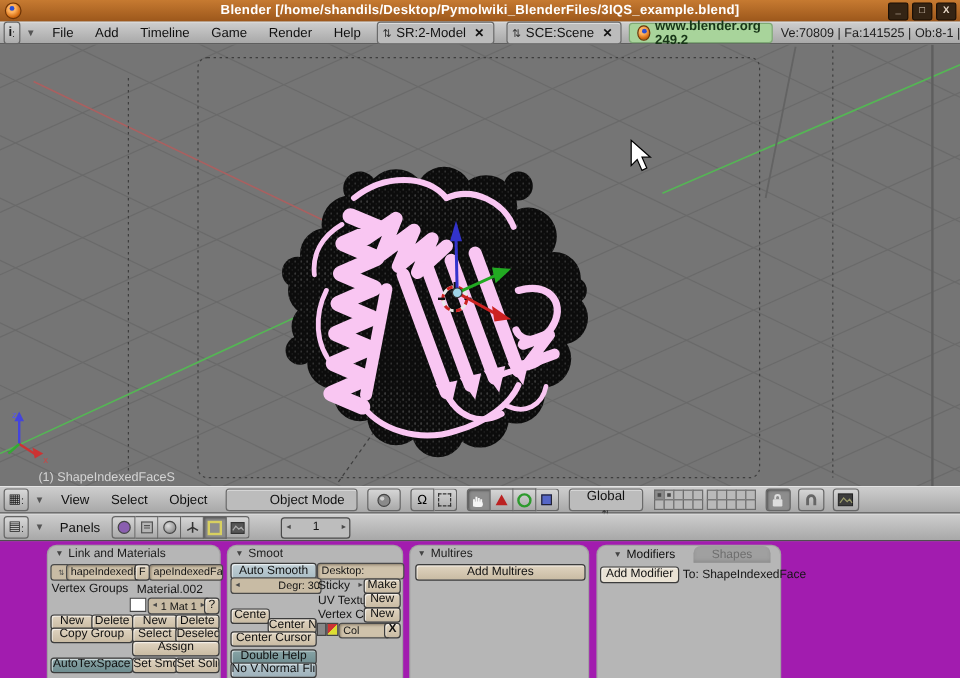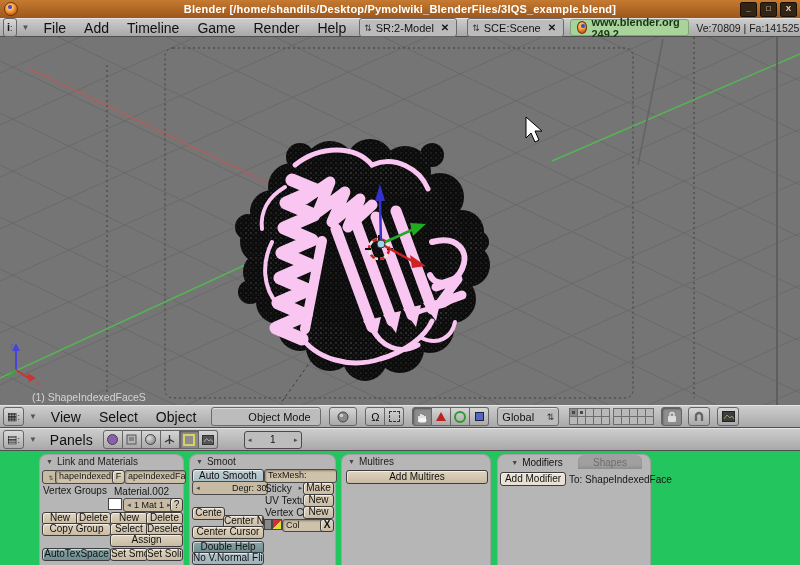--- a/index.html
+++ b/index.html
@@ -18,21 +18,21 @@
   .blogo:after{content:"";position:absolute;left:3px;top:2px;width:4px;height:4px;
     border-radius:50%;background:#2d4fd0;}
   .wctl{display:flex;margin-left:auto;margin-right:3px;gap:3px;z-index:2;}
   .wctl b{width:15px;height:13px;background:linear-gradient(#4a3categ,#2c1d10);
     background:#33231282;background-color:#342414;border:1px solid #1a0f05;color:#e8d9c8;
     font-size:8px;line-height:12px;text-align:center;font-weight:bold;border-radius:2px;}
   
   .bar{left:0;width:800px;display:flex;align-items:center;
     background:linear-gradient(#cdcdcd,#a8a8a8);
     border-top:1px solid #e4e4e4;border-bottom:1px solid #4f4f4f;}
-  .mi{font-size:14px;color:#101010;padding:0 9px;white-space:nowrap;}
+  .mi{font-size:11px;color:#101010;padding:0 9px;white-space:nowrap;}
   .wtbtn{display:flex;align-items:center;margin-left:3px;height:17px;
     background:linear-gradient(#d9d9d9,#ababab);border:1px solid #666;border-radius:3px;padding:0 3px;}
   .wtbtn .glyph{font-size:11px;line-height:11px;color:#1a1a1a;}
   .coltri{font-size:8px;color:#555;padding:0 5px;}
   .ddfield{display:flex;align-items:center;height:17px;background:#bcbcbc;
     border:1px solid #6a6a6a;border-radius:3px;box-shadow:inset 0 1px 0 #ddd;
     font-size:11px;color:#111;padding:0 4px;gap:4px;white-space:nowrap;}
   .stepg{font-size:9px;color:#333;}
   .xbtn{font-size:10px;font-weight:bold;color:#111;padding:0 3px;}
   .badge{display:flex;align-items:center;gap:4px;height:15px;border-radius:3px;
@@ -46,21 +46,21 @@
   .igroup .ibtn{border-radius:0;border-left-width:0;}
   .igroup .ibtn:first-child{border-radius:3px 0 0 3px;border-left-width:1px;}
   .igroup .ibtn:last-child{border-radius:0 3px 3px 0;}
   
   .layers{display:flex;gap:4px;margin-left:10px;}
   .lgrid{display:grid;grid-template-columns:repeat(5,8px);grid-template-rows:8px 8px;}
   .lgrid i{background:#b9b9b9;border:1px solid #6d6d6d;margin:-0.5px;display:block;position:relative;}
   .lgrid i.on{background:#8c8c8c;}
   .lgrid i.dot:after{content:"";position:absolute;left:2px;top:2px;width:3px;height:3px;background:#4a4a4a;}
   
-  #btnarea{left:0;top:451px;width:800px;height:114px;background:#22c55e;}
+  #btnarea{left:0;top:451px;width:800px;height:114px;background:#a21caf;}
   .panel{position:absolute;background:#b6b6b6;border-radius:7px 7px 0 0;
     box-shadow:0 0 0 1px #a2a2a2;}
   .phead{position:absolute;left:0;top:0;right:0;height:13px;display:flex;align-items:center;
     font-size:10px;color:#1d1d1d;gap:4px;padding-left:6px;}
   .phead .tri{font-size:7px;color:#444;}
   .btn{position:absolute;background:linear-gradient(#e0d4c0,#c9bba3);
     border:1px solid #3c3c3c;border-radius:3px;font-size:10px;color:#101010;
     text-align:center;overflow:hidden;white-space:nowrap;
     box-shadow:inset 1px 1px 0 rgba(255,255,255,.6);}
   .btn.teal{background:linear-gradient(#88a4a6,#6f8d90);}
@@ -307,21 +307,21 @@
     <span class="ibtn">
       <span style="width:0;height:0;border-left:5px solid transparent;border-right:5px solid transparent;border-bottom:9px solid #bb2222;display:block;"></span>
       </span>
     <span class="ibtn">
       <span style="width:8px;height:8px;border:2px solid #2d9a2d;border-radius:50%;display:block;"></span>
       </span>
     <span class="ibtn">
       <span style="width:7px;height:7px;background:#5566c8;border:1px solid #223;display:block;"></span>
       </span>
   </span>
-  <span class="ddfield" style="margin-left:8px;width:52px;">
+  <span class="ddfield" style="margin-left:8px;width:52px;flex-direction:column;">
     <span style="flex:1">Global</span>
     <span class="stepg">⇅</span>
   </span>
   <span class="layers">
     <span class="lgrid">
       <i class="on dot"></i>
         <i class="dot"></i>
         <i></i>
         <i></i>
         <i></i>
@@ -445,21 +445,21 @@
     <div class="phead">
         <span class="tri">▼</span>
       <span>Smoot</span>
       </div>
     <span class="btn lblue" style="left:2px;top:14px;width:70px;height:12px;line-height:11px;">Auto Smooth</span>
     <span class="nfield" style="left:2px;top:26px;width:70px;height:12px;gap:31px;">
       <span class="ar">◄</span>
       <span>Degr: 30</span>
       <span class="ar">►</span>
       </span>
-    <span class="field" style="left:74px;top:14px;width:68px;height:12px;">TexMesh:</span>
+    <span class="field" style="left:74px;top:14px;width:68px;height:12px;">Desktop:</span>
     <span class="plabel" style="left:75px;top:28px;">Sticky</span>
     <span class="btn" style="left:113px;top:27px;width:29px;height:11px;line-height:10px;">Make</span>
     <span class="plabel" style="left:75px;top:40px;">UV Texture</span>
     <span class="btn" style="left:113px;top:39px;width:29px;height:11px;line-height:10px;">New</span>
     <span class="plabel" style="left:75px;top:52px;">Vertex Color</span>
     <span class="btn" style="left:113px;top:51px;width:29px;height:11px;line-height:10px;">New</span>
     <span class="btn" style="left:2px;top:52px;width:31px;height:11px;line-height:10px;">Cente</span>
     <span class="btn" style="left:33px;top:60px;width:39px;height:11px;line-height:10px;">Center Ne</span>
     <span class="abs" style="left:74px;top:64px;width:8px;height:11px;background:#888;border:1px solid #444;"></span>
     <span class="abs" style="left:82px;top:64px;width:10px;height:11px;background:linear-gradient(135deg,#c33 50%,#dd3 50%);border:1px solid #444;"></span>

